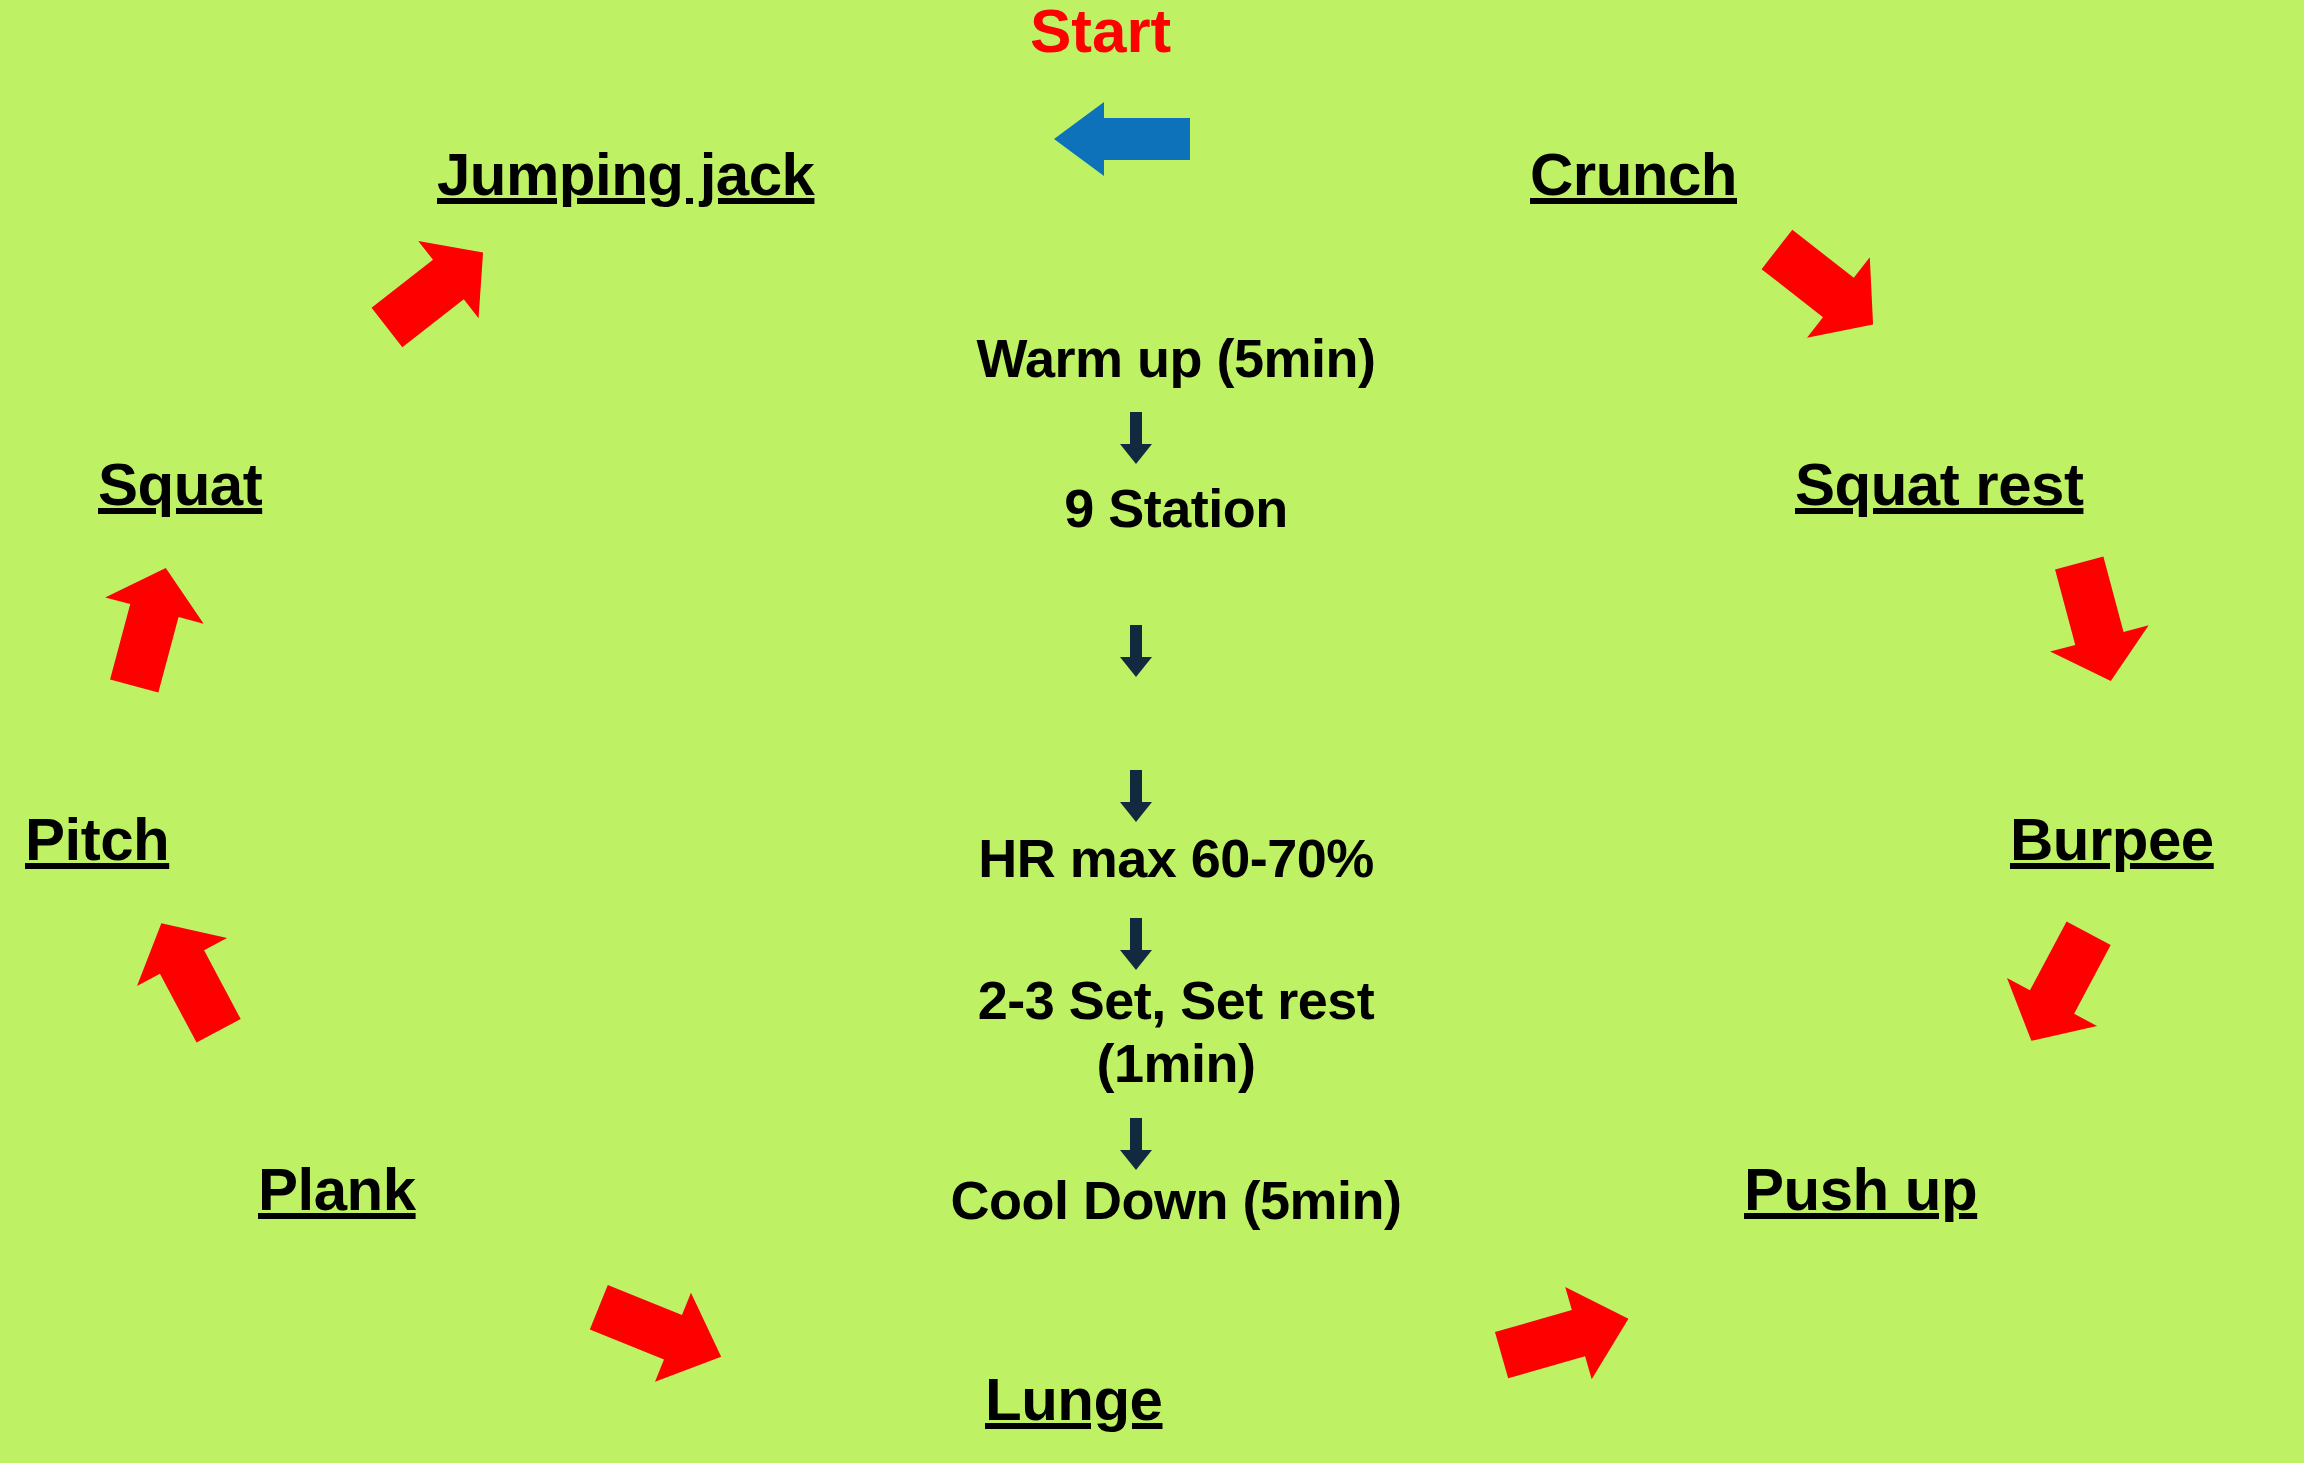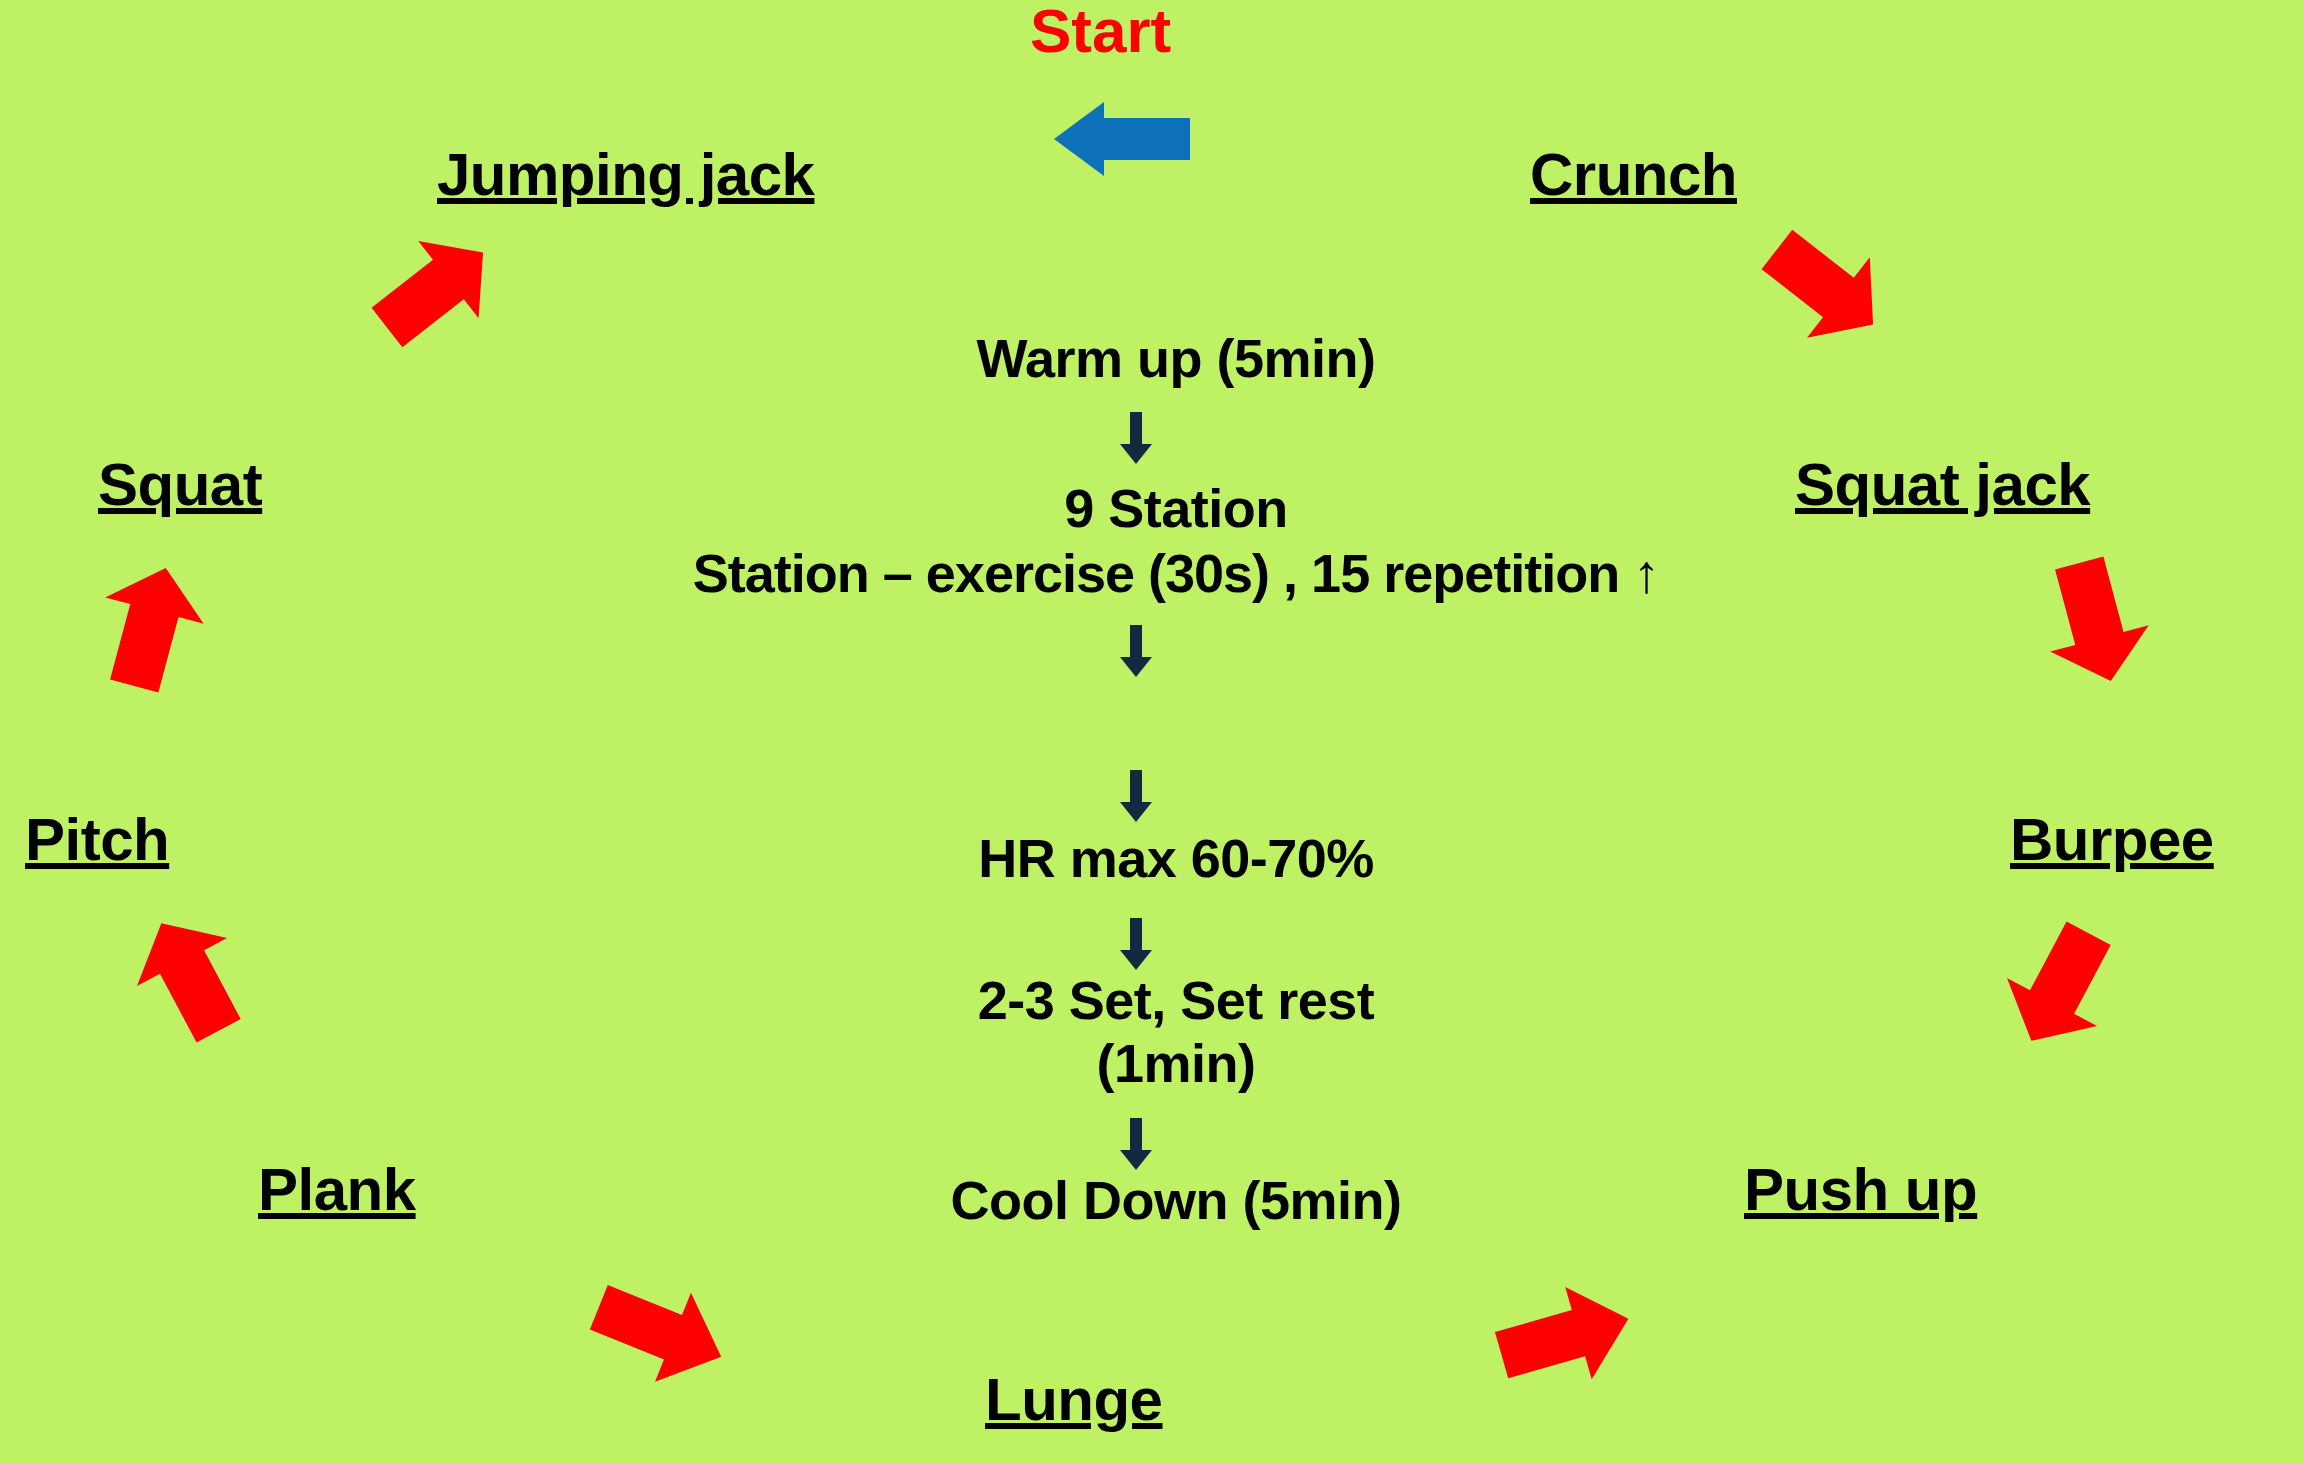--- a/index.html
+++ b/index.html
@@ -136,21 +136,21 @@
   <div class="lbl station-lbl" style="left:2010px; top:810px;">Burpee</div>
 
   <div class="arrow" style="left:2030px; top:565px;">
     <svg width="130" height="115" viewBox="0 0 130 115">
       <g transform="rotate(-105 65 57)">
         <path d="M 126 32 L 126 82 L 48 82 L 48 108 L 4 57 L 48 6 L 48 32 Z" fill="#FF0000"></path>
       </g>
     </svg>
   </div>
 
-  <div class="lbl station-lbl" style="left:1795px; top:455px;">Squat jack</div>
+  <div class="lbl station-lbl" style="left:1795px; top:455px;">Squat rest</div>
 
   <div class="arrow" style="left:1760px; top:230px;">
     <svg width="130" height="115" viewBox="0 0 130 115">
       <g transform="rotate(-142 65 57)">
         <path d="M 126 32 L 126 82 L 48 82 L 48 108 L 4 57 L 48 6 L 48 32 Z" fill="#FF0000"></path>
       </g>
     </svg>
   </div>
 
   <div class="lbl station-lbl" style="left:1530px; top:145px;">Crunch</div>
@@ -158,21 +158,20 @@
   <div class="center-lbl" style="left:0px; right:0px; top:330px;">Warm up (5min)</div>
 
   <div class="dnarrow" style="left:1118px; top:412px;">
     <svg width="36" height="54" viewBox="0 0 36 54">
       <path d="M 12 0 L 24 0 L 24 32 L 34 32 L 18 52 L 2 32 L 12 32 Z" fill="#13293F"></path>
     </svg>
   </div>
 
   <div class="center-lbl" style="left:0px; right:0px; top:480px;">9 Station</div>
 
-  <div class="center-lbl wide" style="left:0px; right:0px; top:545px;">Station – exercise (30s) , 15 repetition ↑</div>
 
   <div class="dnarrow" style="left:1118px; top:625px;">
     <svg width="36" height="54" viewBox="0 0 36 54">
       <path d="M 12 0 L 24 0 L 24 32 L 34 32 L 18 52 L 2 32 L 12 32 Z" fill="#13293F"></path>
     </svg>
   </div>
 
 
   <div class="dnarrow" style="left:1118px; top:770px;">
     <svg width="36" height="54" viewBox="0 0 36 54">

